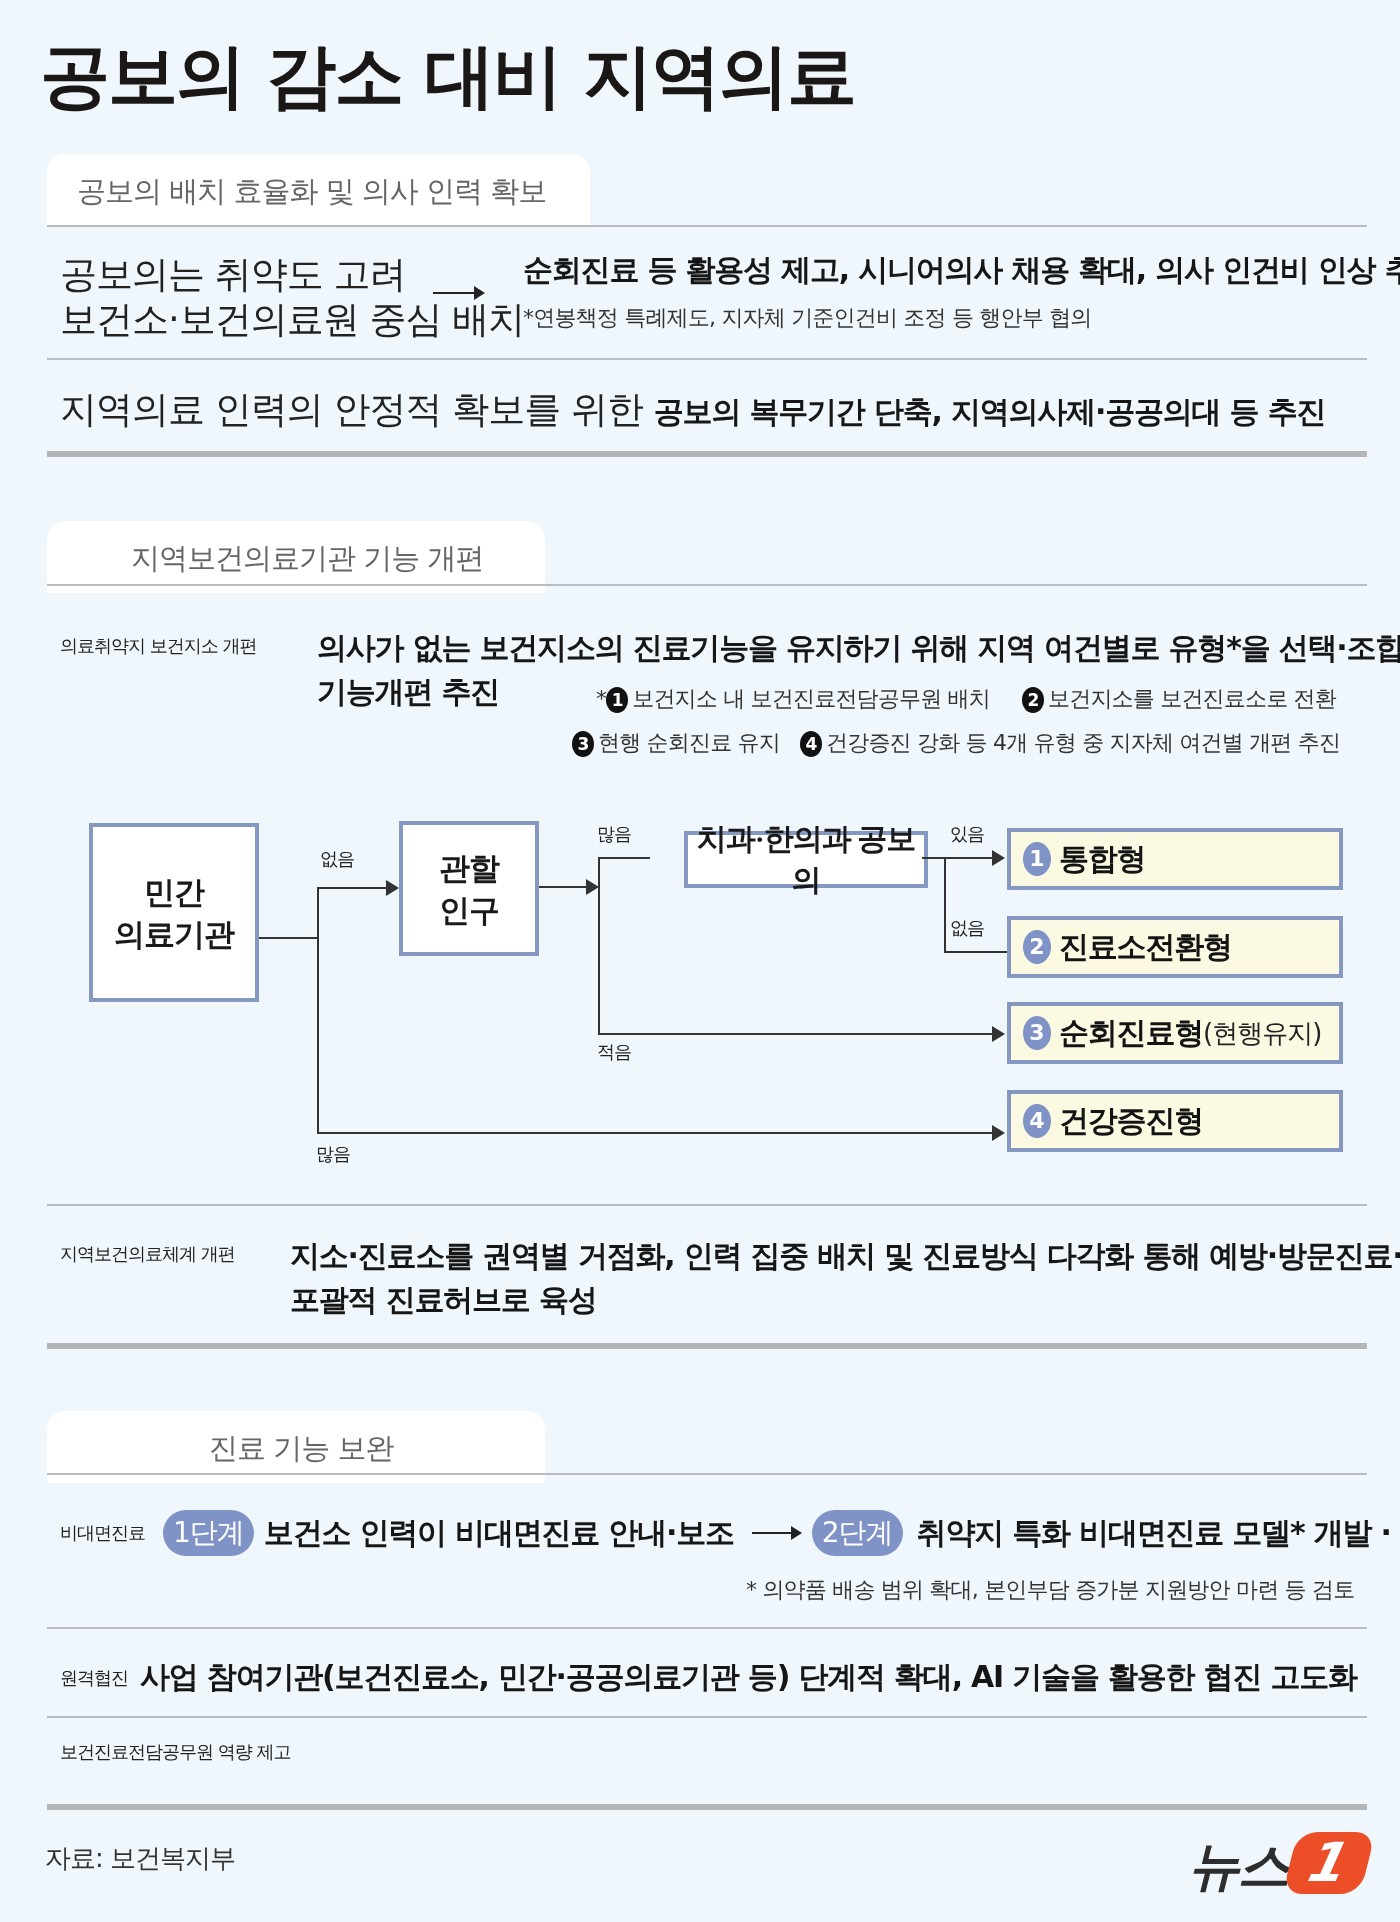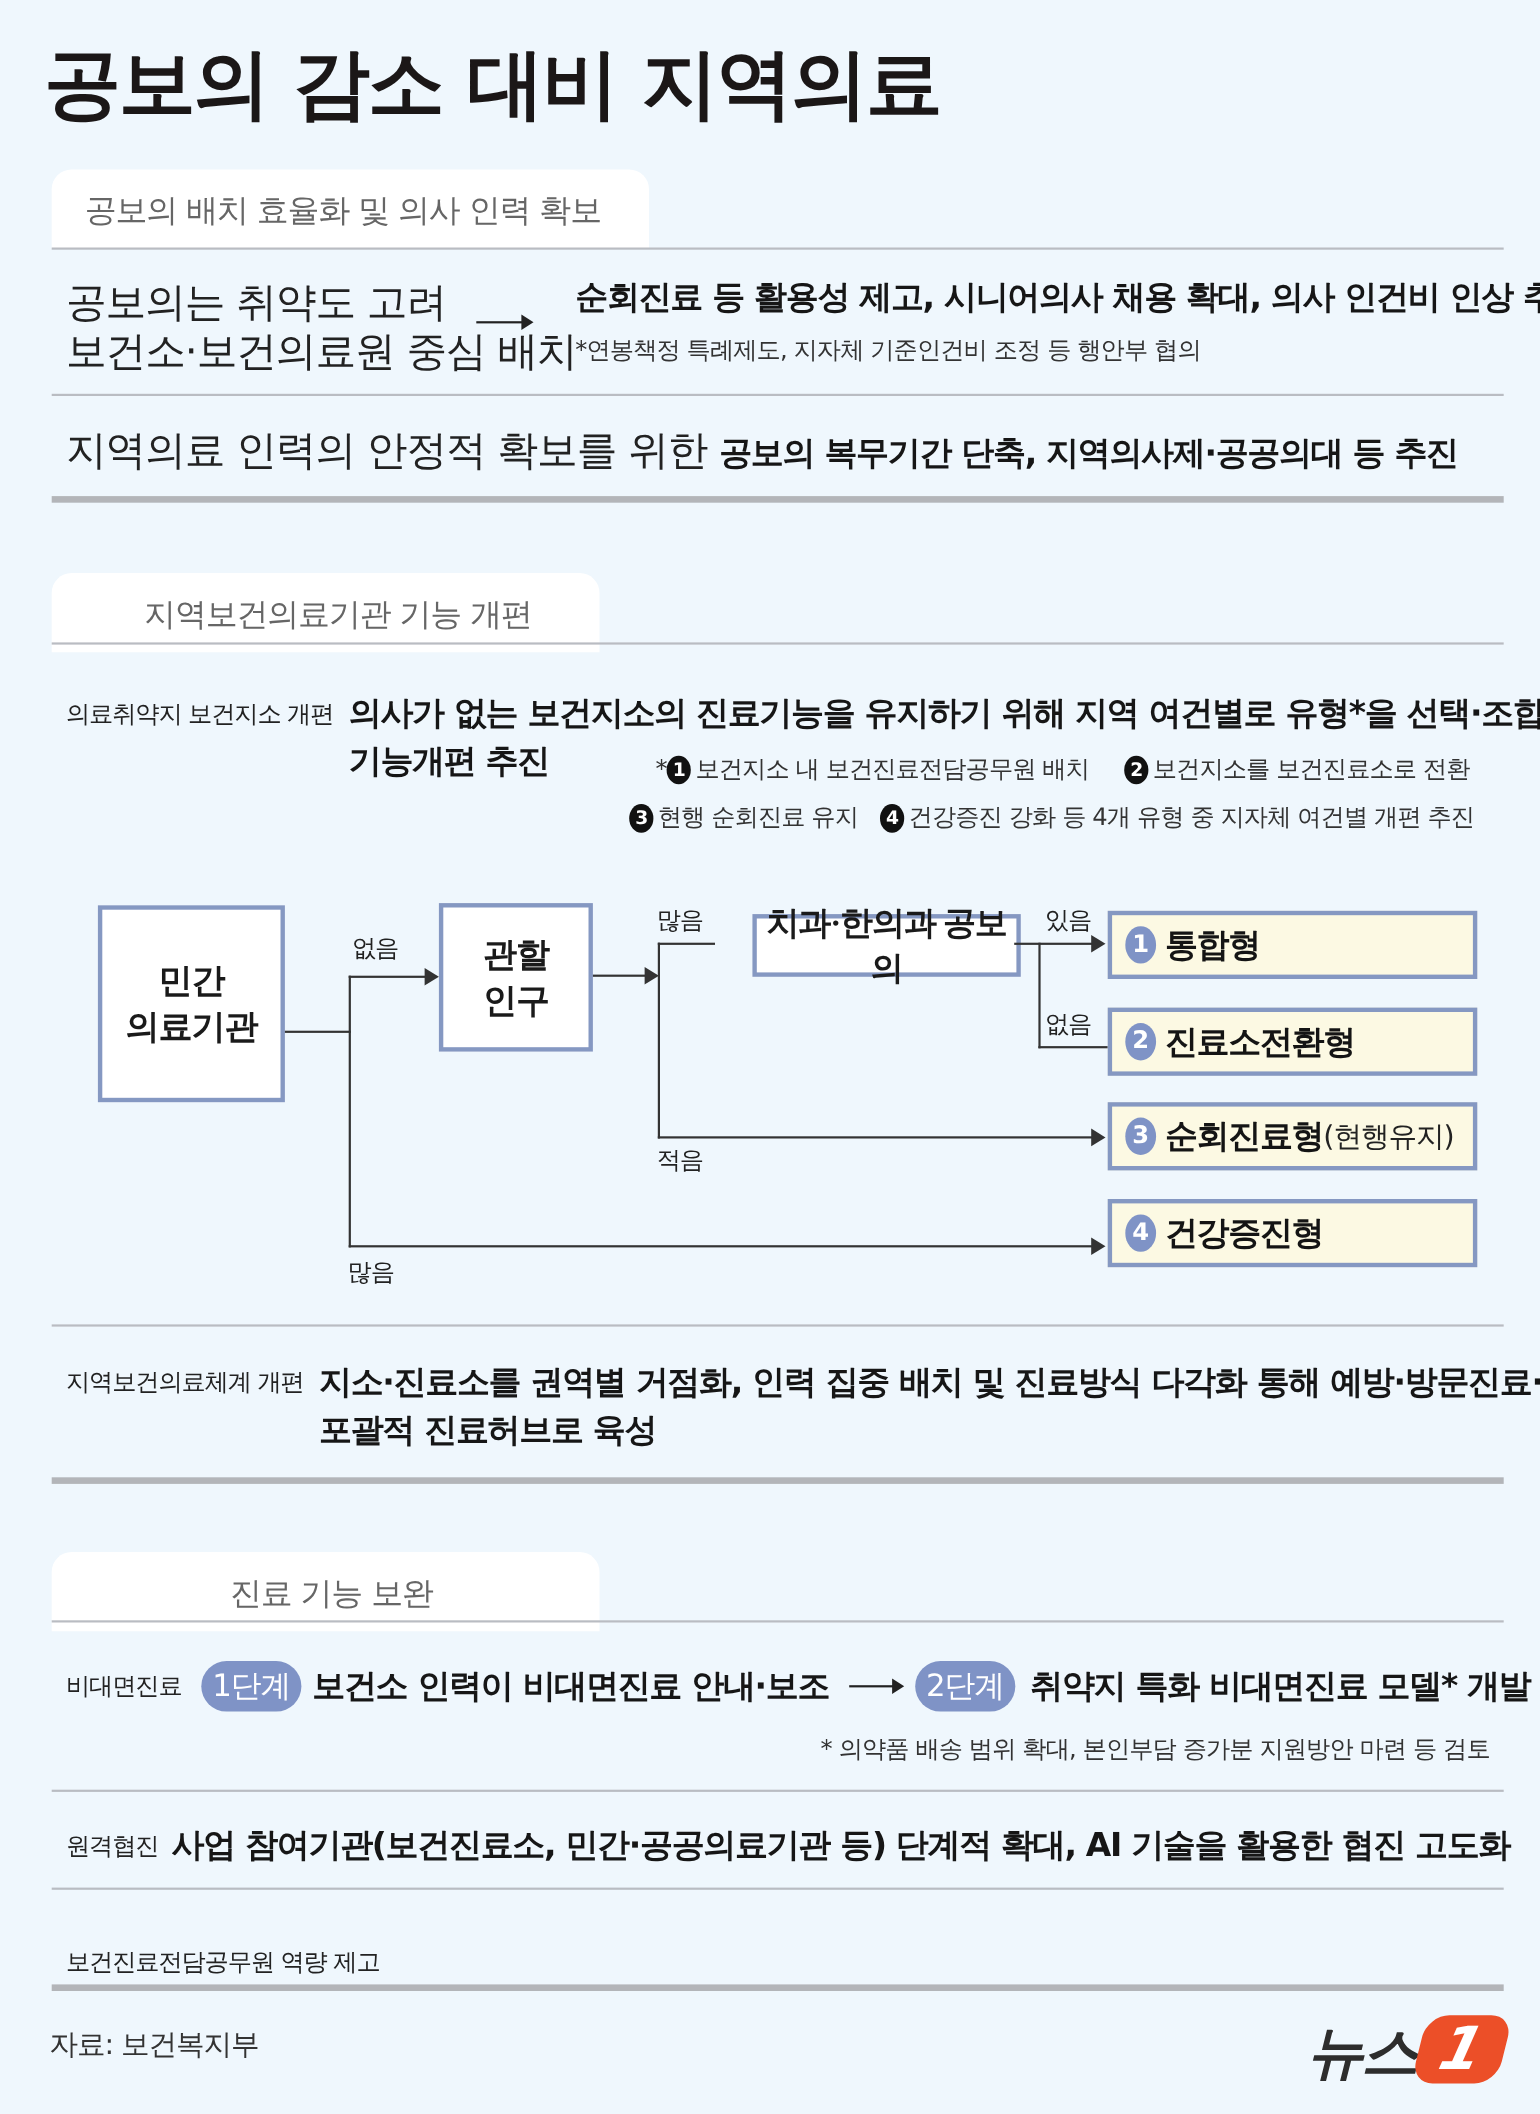--- a/index.html
+++ b/index.html
@@ -16,21 +16,21 @@
     background:#ffffff; border-radius:18px 18px 0 0;
   }
   .tab span {
     position:absolute; top:18px; font-size:29px; color:#666; letter-spacing:-1px; white-space:nowrap;
   }
   .rule-thin { position:absolute; left:47px; width:1320px; height:2px; background:#b9bcc2; }
   .rule-thick { position:absolute; left:47px; width:1320px; height:6px; background:#b3b5b9; }
   .t-reg { position:absolute; font-size:37px; letter-spacing:-1px; white-space:nowrap; color:#222; }
   .t-bold { position:absolute; font-size:30px; font-weight:bold; letter-spacing:-1.2px; white-space:nowrap; color:#161616; }
   .t-small { position:absolute; font-size:22px; letter-spacing:-0.8px; white-space:nowrap; color:#333; }
-  .t-label { position:absolute; font-size:22px; letter-spacing:-1px; white-space:nowrap; color:#222; }
+  .t-label { position:absolute; font-size:18px; letter-spacing:-1px; white-space:nowrap; color:#222; }
   .numdot {
     display:inline-block; width:22px; height:26px; border-radius:50%;
     background:#111; color:#fff; font-size:17px; font-weight:bold; text-align:center; line-height:26px;
     vertical-align:middle; margin-right:4px;
   }
   .box {
     position:absolute; background:#fff; border:4px solid #8598c2; box-sizing:border-box;
     display:flex; align-items:center; justify-content:center; text-align:center;
     font-weight:bold; color:#1a1a1a; letter-spacing:-1px;
   }
@@ -194,21 +194,21 @@
 <div class="rule-thin" style="top:1627px;"></div>
 
 <div class="abs" style="left:60px; top:1657px; white-space:nowrap; display:flex; align-items:center;">
   <span class="t-label" style="position:static; margin-right:12px;">원격협진</span>
   <span class="t-bold" style="position:static;">사업 참여기관(보건진료소, 민간·공공의료기관 등) 단계적 확대, AI 기술을 활용한 협진 고도화</span>
 </div>
 
 <div class="rule-thin" style="top:1716px;"></div>
 
 <div class="abs" style="left:60px; top:1740px; white-space:nowrap; display:flex; align-items:center;">
-  <span class="t-label" style="position:static; margin-right:12px;margin-top:29px;">보건진료전담공무원 역량 제고</span>
+  <span class="t-label" style="position:static; margin-right:12px;">보건진료전담공무원 역량 제고</span>
 </div>
 
 <div class="rule-thick" style="top:1804px;"></div>
 
 <div class="t-reg" style="left:45px; top:1841px; font-size:26px; color:#333;">자료: 보건복지부</div>
 <div>
   <div class="logo-text" style="left:1188px; top:1832px;">뉴스</div>
   <div class="logo-badge" style="left:1290px; top:1832px;">1</div>
 </div>
 

